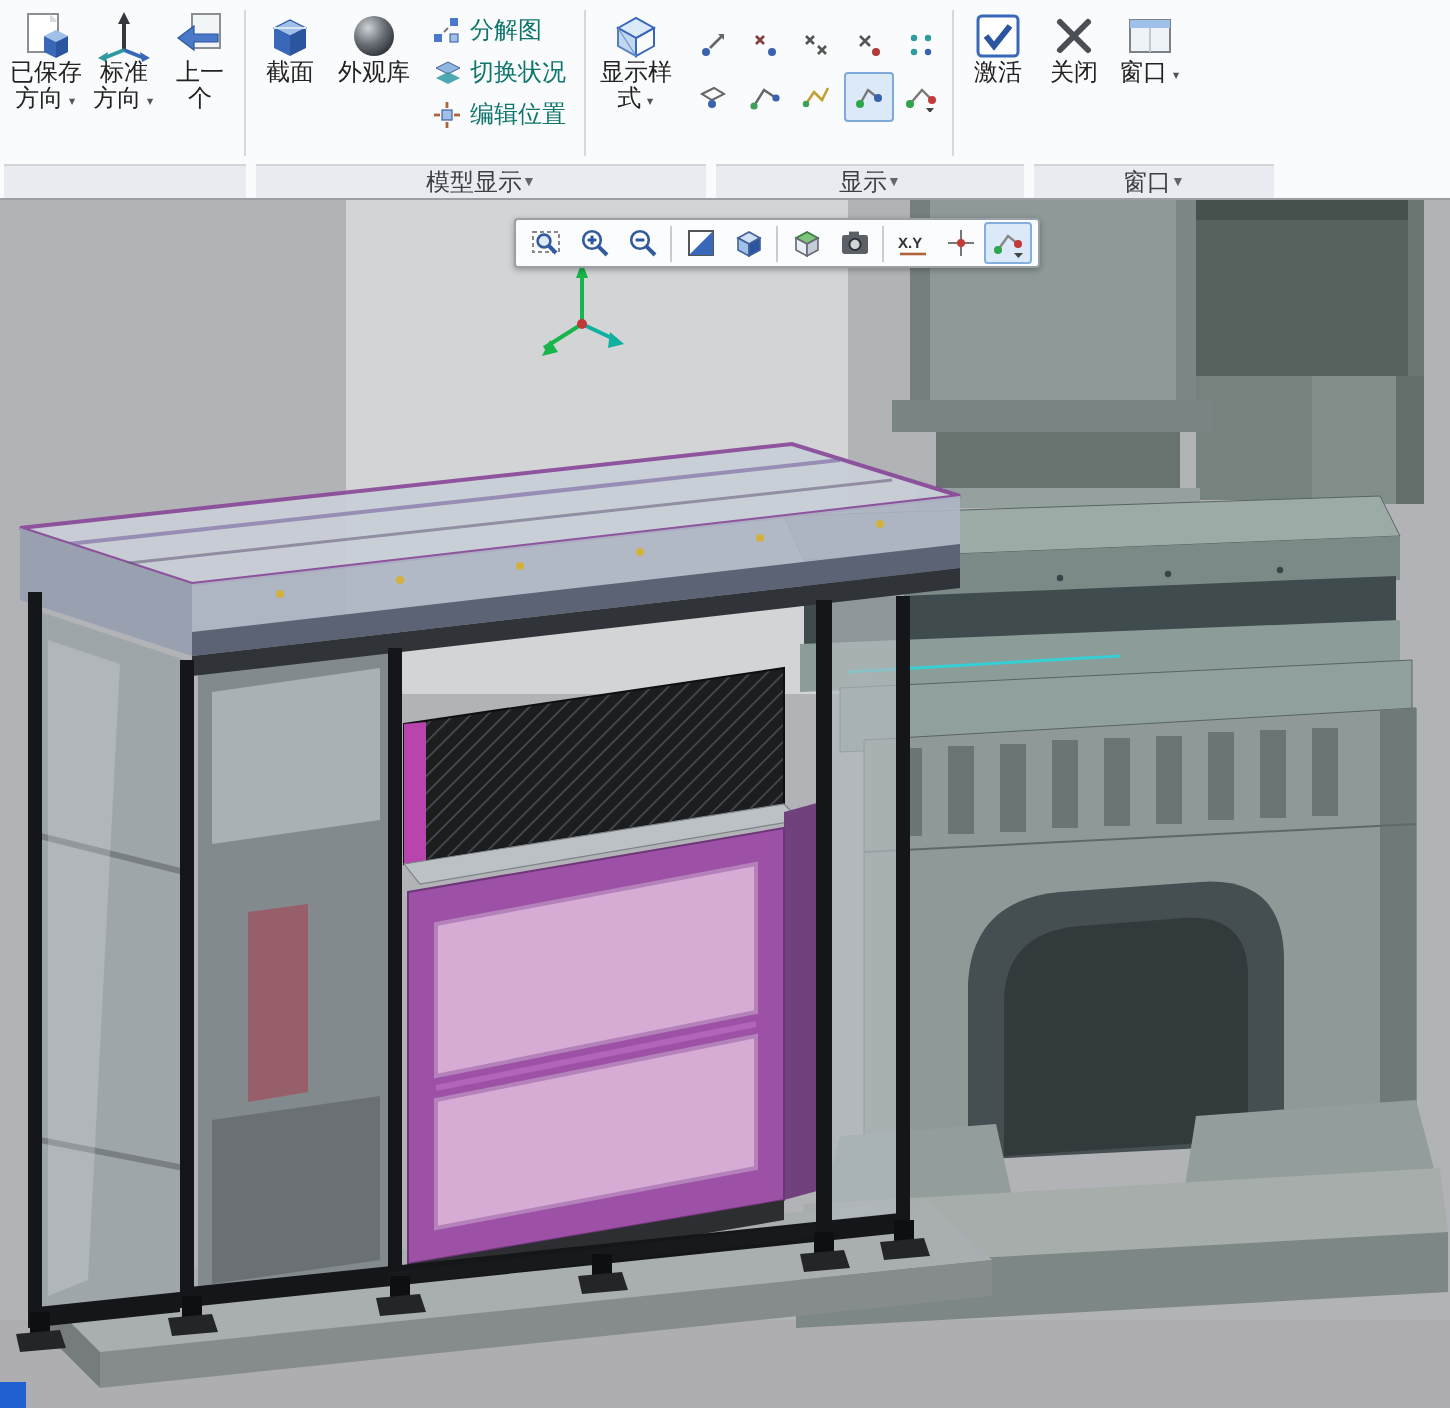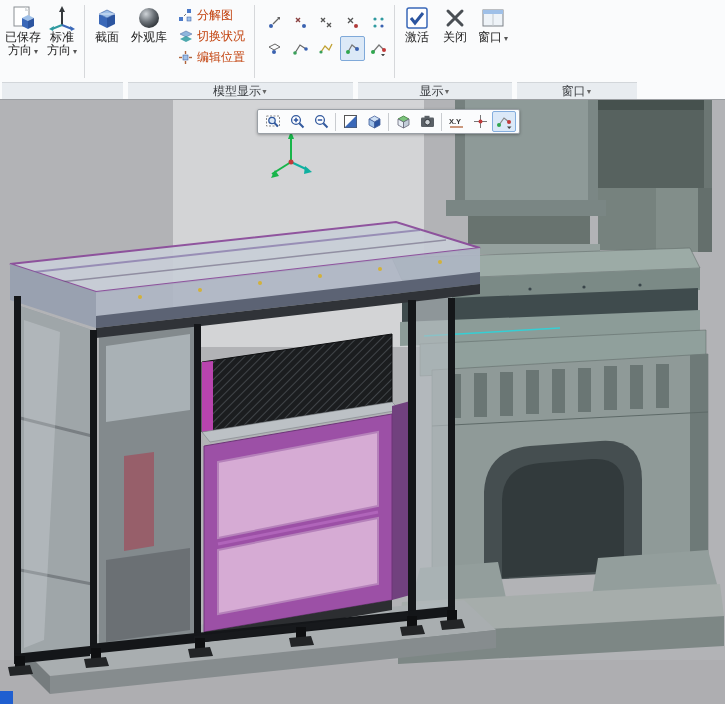--- a/index.html
+++ b/index.html
@@ -7,26 +7,26 @@
   .app{position:relative;width:725px;height:704px;overflow:hidden;
        font-family:"Liberation Sans","DejaVu Sans",sans-serif;background:#b2b3b6;}
 
   
   .ribbon{position:absolute;top:0;left:0;width:725px;height:100px;
           background:#fafbfc;border-bottom:1px solid #9b9ea2;}
   .ribbon-content{display:flex;align-items:stretch;height:82px;padding:1px 0 0 2px;}
   .rsection{display:flex;align-items:flex-start;padding:1px 1px;}
   .vsep{width:1px;background:#d6d8db;margin:4px 2px;}
   .bigbtn{min-width:38px;display:flex;flex-direction:column;align-items:center;
-          padding:2px 2px 0 2px;cursor:default;}
+          padding:2px 2px 0 2px;cursor:default;font-family:Liberation Mono, monospace;}
   .bicon{width:26px;height:27px;display:flex;align-items:center;justify-content:center;}
   .blabel{font-size:12px;line-height:13px;color:#222;text-align:center;white-space:nowrap;}
   .inline-caret{font-size:8px;color:#555;margin-left:2px;}
   .smallstack{display:flex;flex-direction:column;gap:3px;padding:4px 2px 0 2px;}
-  .smallbtn{display:flex;align-items:center;gap:4px;font-size:12px;color:#c2410c;
+  .smallbtn{display:flex;align-items:center;gap:4px;font-size:12px;color:#0f766e;
             height:18px;padding:0 4px;white-space:nowrap;}
   .sicon{width:15px;height:15px;flex:0 0 auto;}
   .icongrid{display:grid;grid-template-columns:repeat(5,25px);grid-auto-rows:25px;
             gap:1px;padding-top:8px;margin-left:4px;}
   .tinybtn{display:flex;align-items:center;justify-content:center;
            border:1px solid transparent;border-radius:2px;}
   .tinybtn.selected{background:#dce9f7;border-color:#7fa9d9;}
   .ribbon-groups{position:absolute;left:0;bottom:0;display:flex;height:17px;
                  font-size:12px;color:#3c3f43;padding-left:2px;}
   .glabel{background:#e8ecf0;border-top:1px solid #d2d6da;display:flex;align-items:center;
@@ -74,20 +74,30 @@
                 <polygon points="10,7 16,7 13,1" fill="#34383c"></polygon>
                 <line x1="13" y1="20" x2="23" y2="24" stroke="#3a68b8" stroke-width="2"></line>
                 <polygon points="21,21 22,26 26,24" fill="#3a68b8"></polygon>
                 <line x1="13" y1="20" x2="3" y2="24" stroke="#2f9aa0" stroke-width="2"></line>
                 <polygon points="5,21 0,24 4,26" fill="#2f9aa0"></polygon>
               </svg>
           </span>
           <span class="blabel">标准</span>
           <span class="blabel"><span>方向</span><span class="inline-caret">▾</span></span>
         </div>
+        <div class="bigbtn">
+          <span class="bicon">
+            <svg width="26" height="26" viewBox="0 0 26 26">
+                <rect x="9" y="2" width="14" height="17" fill="#f2f5f8" stroke="#8a8f94"></rect>
+                <path d="M22 12 L10 12 L10 8 L2 14 L10 20 L10 16 L22 16 Z" fill="#4a79c8" stroke="#2c55a0" stroke-width="0.6"></path>
+              </svg>
+          </span>
+          <span class="blabel">上一</span>
+          <span class="blabel">个</span>
+        </div>
       </div>
 
       <div class="vsep"></div>
 
       <div class="rsection">
         <div class="bigbtn">
           <span class="bicon">
             <svg width="26" height="26" viewBox="0 0 26 26">
                 <polygon points="5,9 13,5 21,9 13,13" fill="#9fc0e8" stroke="#2c55a0" stroke-width="0.6"></polygon>
                 <polygon points="5,9 13,13 13,23 5,19" fill="#3a68b8"></polygon>
@@ -144,20 +154,32 @@
                 </svg>
             </span>
             <span>编辑位置</span>
           </div>
         </div>
       </div>
 
       <div class="vsep"></div>
 
       <div class="rsection">
+        <div class="bigbtn" style="min-width:44px">
+          <span class="bicon">
+            <svg width="26" height="26" viewBox="0 0 26 26">
+                <polygon points="4,9 13,4 22,9 13,14" fill="#dce9f8" stroke="#3a68b8"></polygon>
+                <polygon points="4,9 13,14 13,23 4,18" fill="#b8d2f0" stroke="#3a68b8" opacity="0.85"></polygon>
+                <polygon points="22,9 13,14 13,23 22,18" fill="none" stroke="#3a68b8"></polygon>
+                <line x1="4" y1="9" x2="13" y2="23" stroke="#6f94c8" stroke-width="0.6"></line>
+              </svg>
+          </span>
+          <span class="blabel">显示样</span>
+          <span class="blabel"><span>式</span><span class="inline-caret">▾</span></span>
+        </div>
         <div class="icongrid">
           <div class="tinybtn">
               <svg width="15" height="15" viewBox="0 0 15 15">
                 <circle cx="4" cy="11" r="2" fill="#3a62b0"></circle>
                 <line x1="6" y1="9" x2="12" y2="3" stroke="#666" stroke-width="1.3"></line>
                 <polygon points="10,2 13,2 13,5" fill="#666"></polygon>
               </svg>
             </div>
           <div class="tinybtn">
               <svg width="15" height="15" viewBox="0 0 15 15">

